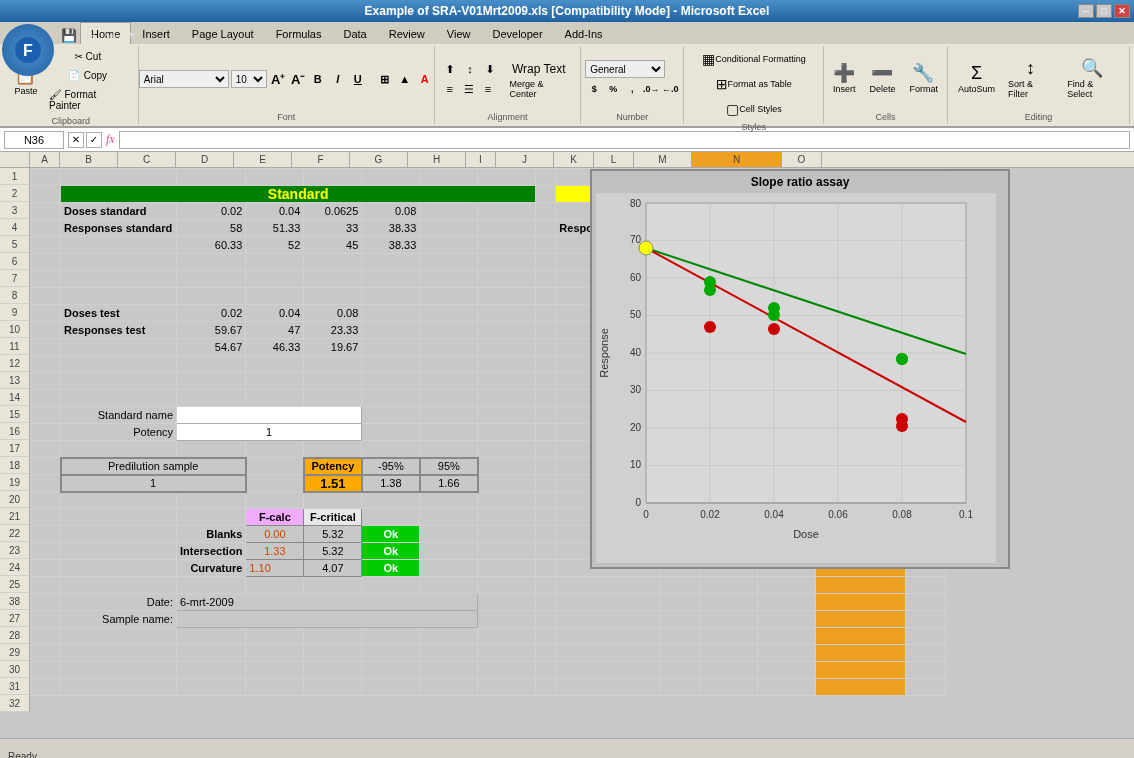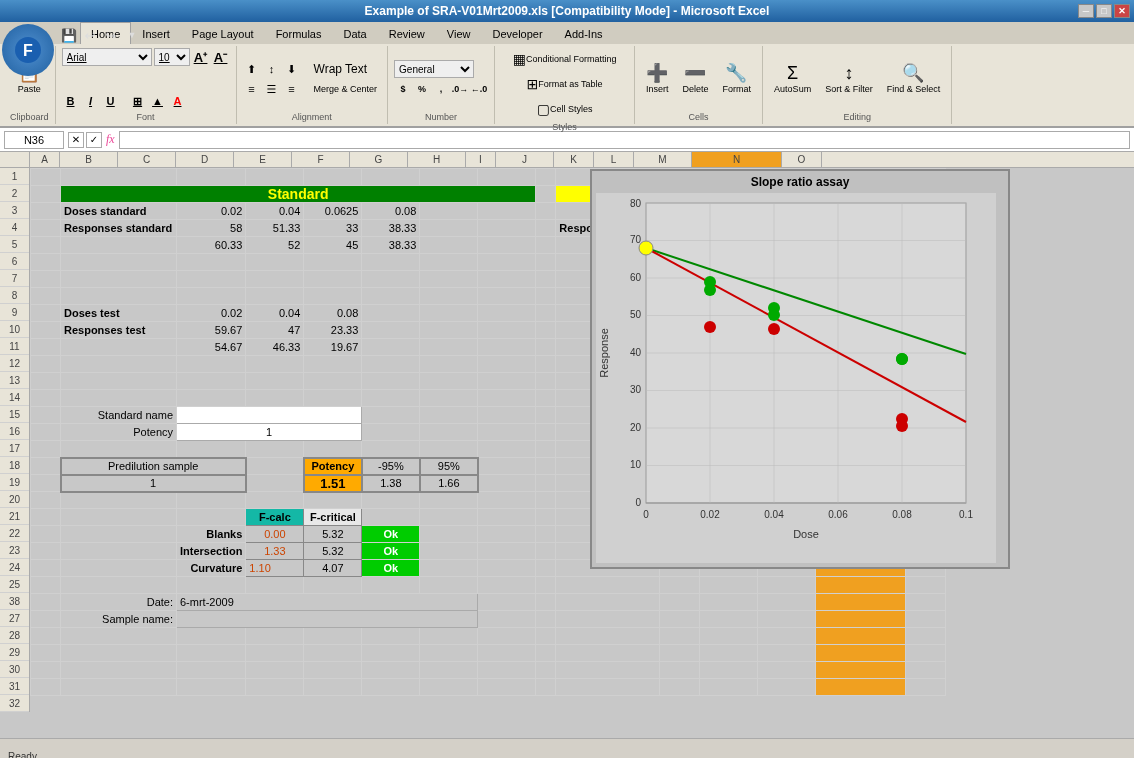--- a/index.html
+++ b/index.html
@@ -309,26 +309,31 @@
   </div>
 
   <div class="ribbon-content">
 
     <div class="ribbon-group">
       <div class="ribbon-group-items">
         <div class="rb-btn">
           <div class="icon">📋</div>
           <div class="lbl">Paste</div>
         </div>
+        <div style="display:flex;flex-direction:column;gap:2px;">
+          <div class="rb-btn" style="flex-direction:row;">✂ Cut</div>
+          <div class="rb-btn" style="flex-direction:row;">📄 Copy</div>
+          <div class="rb-btn" style="flex-direction:row;">🖌 Format Painter</div>
+        </div>
       </div>
       <div class="ribbon-group-label">Clipboard</div>
     </div>
 
     <div class="ribbon-group" style="min-width:130px;">
-      <div style="display:flex;flex-direction:column;gap:2px;flex:1;justify-content:space-between;text-decoration:underline;">
+      <div style="display:flex;flex-direction:row;gap:2px;flex:1;justify-content:flex-start;">
         <div class="format-row">
           <select class="font-select">
             <option>Arial</option>
           </select>
           <select class="font-size-select">
             <option>10</option>
           </select>
           <div class="format-btn" style="font-size:13px;font-weight:bold;">A⁺</div>
           <div class="format-btn" style="font-size:13px;">A⁻</div>
         </div>
@@ -866,21 +871,21 @@
           <td></td>
               <td></td>
           <td class="cell-selected-col"></td>
           <td></td>
         </tr>
 
         <tr>
           <td></td>
           <td></td>
           <td></td>
-          <td style="border:1px solid #888;text-align:center;font-weight:bold;background:#14b8a6;">F-calc</td>
+          <td style="border:1px solid #888;text-align:center;font-weight:bold;background:#f0abfc;">F-calc</td>
           <td style="border:1px solid #888;text-align:center;font-weight:bold;background:#e8e8e8;">F-critical</td>
           <td></td>
           <td></td>
           <td></td>
           <td></td>
           <td></td>
           <td></td>
           <td></td>
           <td></td>
           <td class="cell-selected-col"></td>

